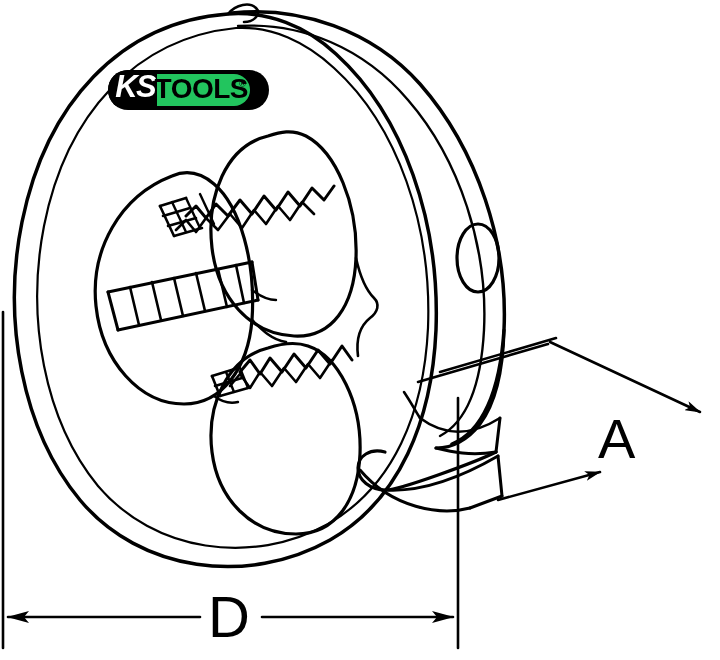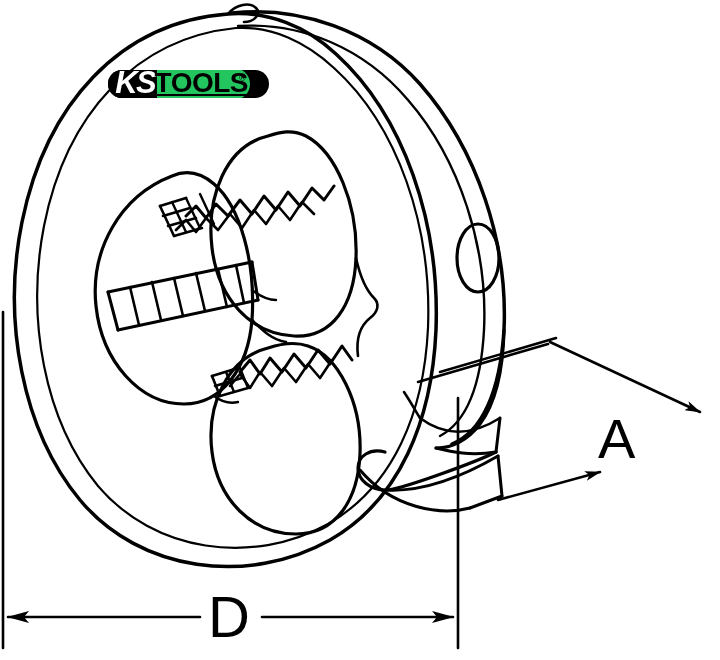--- a/index.html
+++ b/index.html
@@ -41,27 +41,26 @@
     left: 208px;
     top: 588px;
     font-size: 58px;
   }
   
   #logo {
     position: absolute;
     left: 108px;
     top: 70px;
     width: 161px;
-    height: 28px;
+    height: 40px;
     border-radius: 20px;
     background: #000000;
     overflow: hidden;
     display: flex;
-    align-items: center;
-    text-decoration: underline;
+    align-items: flex-start;
   }
   #logo-left {
     width: 74px;
     background: #000000;
     position: relative;
     display: flex;
     align-items: center;
     justify-content: center;
   }
   #logo-right {

